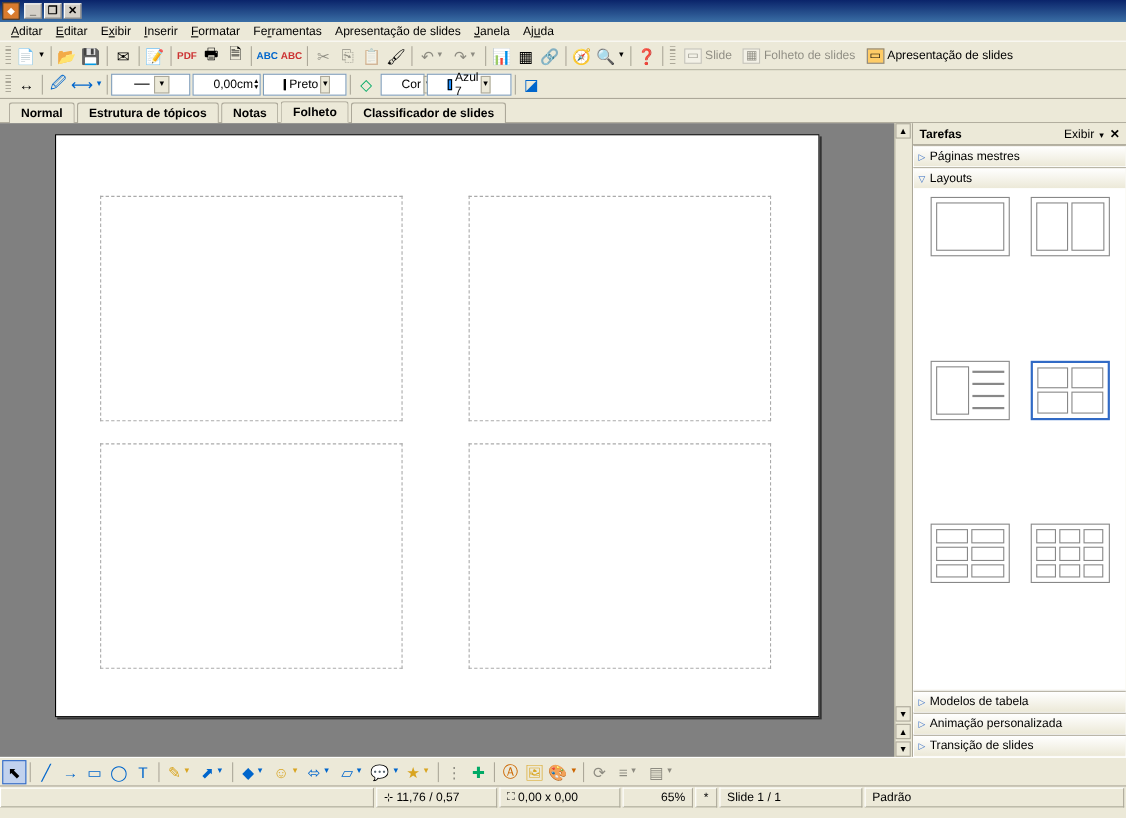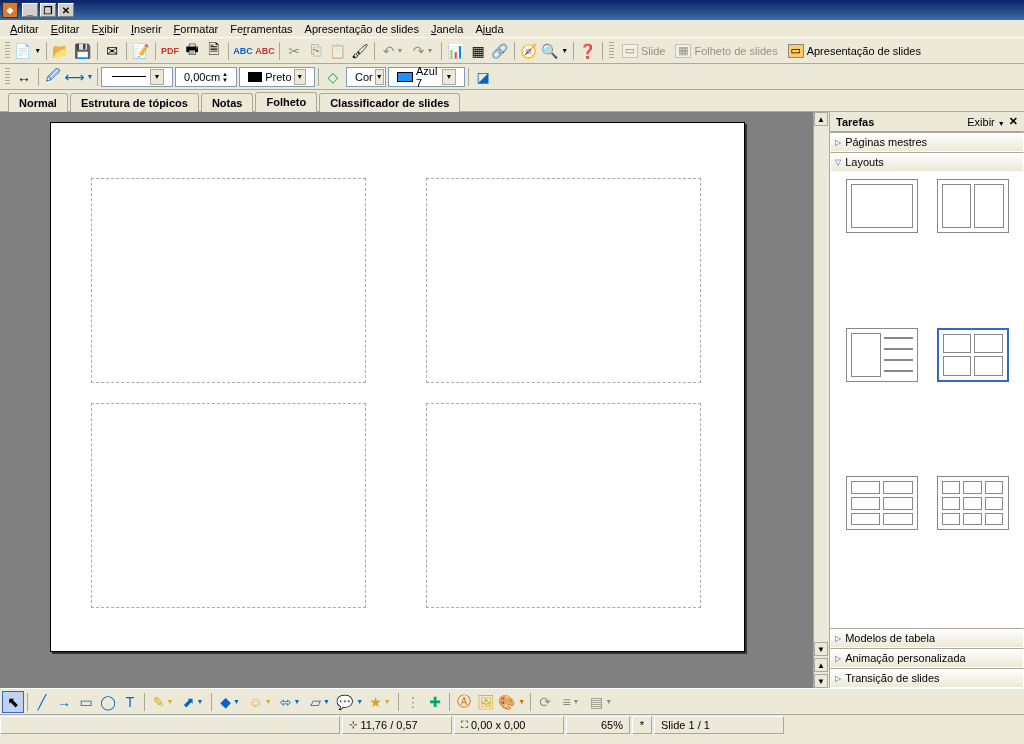--- a/index.html
+++ b/index.html
@@ -17,21 +17,21 @@
 .menubar .mitem { padding: 1px 6px; cursor: default; }
 .menubar .u { text-decoration: underline; }
 
 
 .toolbar { height: 26px; background: #ece9d8; display: flex; align-items: center; padding: 0 2px; border-bottom: 1px solid #aca899; }
 .toolbar .grip { width: 5px; height: 18px; background: repeating-linear-gradient(to bottom, #aca899, #aca899 1px, transparent 1px, transparent 3px); margin: 0 3px; }
 .tbtn { width: 22px; height: 22px; display: flex; align-items: center; justify-content: center; border: 1px solid transparent; cursor: default; font-size: 14px; }
 .tbtn.dd { width: 30px; }
 .tbtn .arrow { font-size: 7px; margin-left: 2px; }
 .sep { width: 1px; height: 18px; background: #aca899; margin: 0 3px; }
-.combo { height: 20px; border: 1px solid #7f9db9; background: #fff; display: flex; align-items: center; padding: 0 8px; font-size: 11px; }
+.combo { height: 20px; border: 1px solid #7f9db9; background: #fff; display: flex; align-items: center; padding: 0 18px; font-size: 11px; }
 .combo .dd-btn { width: 14px; height: 16px; background: #ece9d8; border: 1px solid #aca899; display:flex;align-items:center;justify-content:center;font-size:7px;margin-left:2px; }
 .swatch { width: 16px; height: 10px; border: 1px solid #000; }
 .tbtn-wide { height: 22px; padding: 0 4px; display: flex; align-items: center; border: 1px solid transparent; cursor: default; gap: 3px; }
 .tbtn-wide .ibox { width: 16px; height: 14px; border: 1px solid #888; background: #fff; display:flex;align-items:center;justify-content:center; }
 
 
 .viewtabs { height: 22px; background: #ece9d8; display: flex; align-items: flex-end; padding: 0 8px; border-bottom: 1px solid #aca899; }
 .vtab { padding: 3px 10px; border: 1px solid #aca899; border-bottom: none; background: #ece9d8; margin-right: 2px; border-radius: 3px 3px 0 0; cursor: default; position: relative; top: 1px; font-weight: bold; }
 .vtab.active { background: #ece9d8; font-weight: bold; border-bottom: 1px solid #ece9d8; z-index: 1; }
 
@@ -340,13 +340,14 @@
       <span class="sicon">⊹</span>
       <span>11,76 / 0,57</span>
     </div>
   <div class="cell" style="width:110px">
       <span class="sicon">⛶</span>
       <span>0,00 x 0,00</span>
     </div>
   <div class="cell" style="width:64px;justify-content:flex-end">65%</div>
   <div class="cell" style="width:20px;justify-content:center">*</div>
   <div class="cell" style="width:130px">Slide 1 / 1</div>
+  <div class="cell" style="flex:1">Padrão</div>
 </div>
 
 </body></html>

